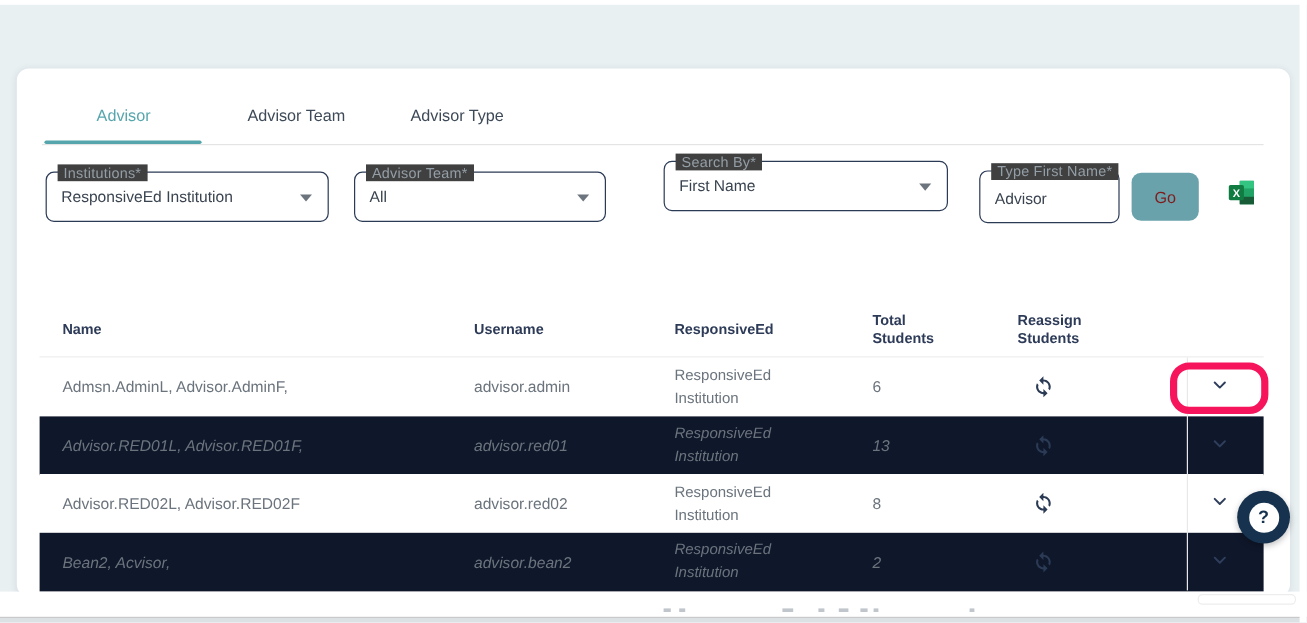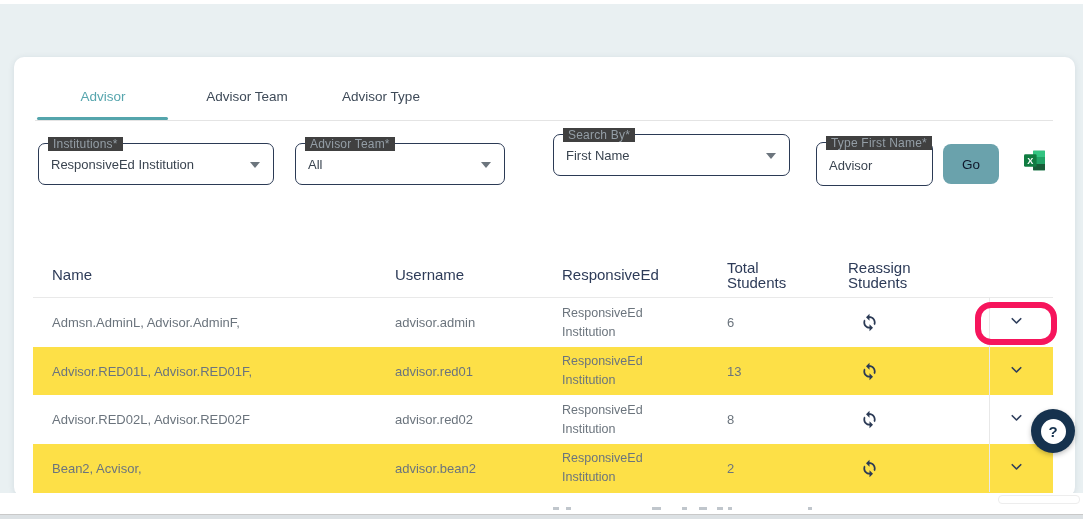--- a/index.html
+++ b/index.html
@@ -22,33 +22,33 @@
 
   
   .field{position:absolute;background:#fff;border:1.4px solid #2b3a55;border-radius:7px;box-sizing:border-box;}
   .field-label{position:absolute;top:-7px;left:9px;background:#404040;padding:0 5px;font-size:12px;color:#949ea6;letter-spacing:.2px;white-space:nowrap;}
   .field-value{position:absolute;left:12px;top:50%;transform:translateY(-50%);font-size:13px;color:#3a4450;white-space:nowrap;}
   .caret{position:absolute;right:13px;top:50%;margin-top:-2px;width:0;height:0;
          border-left:5px solid transparent;border-right:5px solid transparent;border-top:6px solid #6c757d;}
   .field-input{position:absolute;left:10px;top:1px;width:calc(100% - 22px);height:calc(100% - 2px);
                border:none;outline:none;font-size:13px;color:#3a4450;font-family:"Liberation Sans",sans-serif;background:transparent;}
 
-  .go-btn{left:943px;top:144px;width:56px;height:40px;background:#6aa2ac;color:#0f172a;border:none;
+  .go-btn{left:943px;top:144px;width:56px;height:40px;background:#6aa2ac;color:#7f1d1d;border:none;
           border-radius:8px;font-size:13.5px;font-family:"Liberation Sans",sans-serif;cursor:pointer;}
   .excel-btn{left:1022px;top:150px;width:24px;height:22px;background:none;border:none;padding:0;cursor:pointer;}
 
   
-  .th{position:absolute;font-weight:normal;font-size:15px;color:#2d3b58;line-height:15px;}
+  .th{position:absolute;font-weight:bold;font-size:12px;color:#2d3b58;line-height:15px;}
   .header-divider{left:33px;top:297px;width:1020px;height:1px;background:#e9e9e9;}
   .col-separator{left:989px;top:298px;width:1px;height:194px;background:#e8e8e8;}
 
   .table-body{position:absolute;left:0;top:0;width:1089px;height:519px;pointer-events:none;}
   .table-body *{pointer-events:auto;}
   .row{position:absolute;left:33px;width:1020px;height:49px;background:#ffffff;}
-  .row.alt{background:#fde047;}
+  .row.alt{background:#0f172a;font-style:italic;}
   .cell{position:absolute;top:0;height:100%;display:flex;align-items:center;font-size:13px;color:#6b747d;}
   .c-name{left:19px;}
   .c-user{left:362px;}
   .c-inst{left:529px;width:102px;font-size:12.5px;line-height:19px;}
   .c-total{left:694px;}
   .icon-btn{position:absolute;background:none;border:none;padding:0;cursor:pointer;display:flex;align-items:center;justify-content:center;}
   .refresh-btn{left:824px;top:13px;width:24px;height:24px;}
   .chevron-btn{left:967px;top:8px;width:32px;height:32px;}
 
   .chevron-highlight{position:absolute;left:942px;top:4px;width:82px;height:43px;border:6px solid #f6155c;

